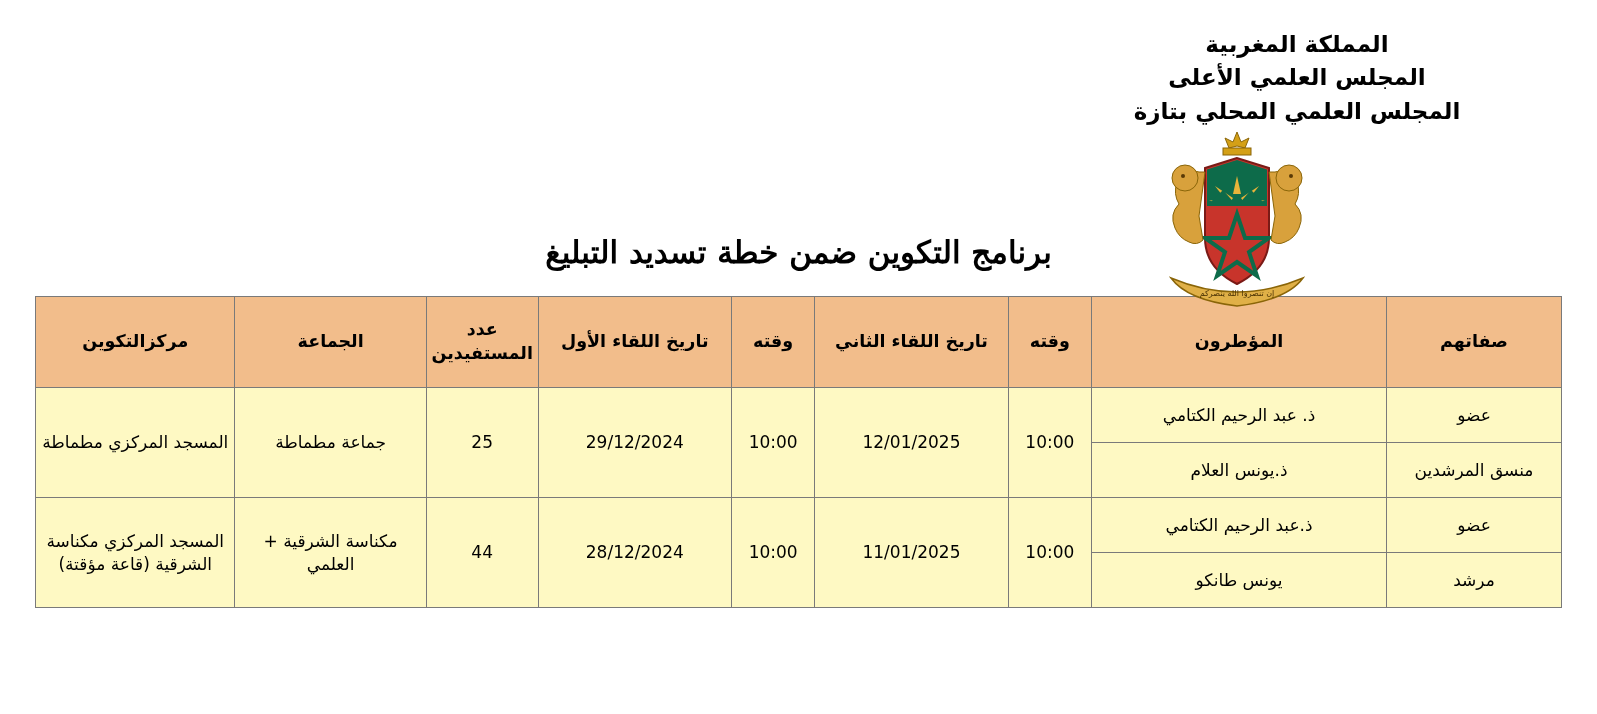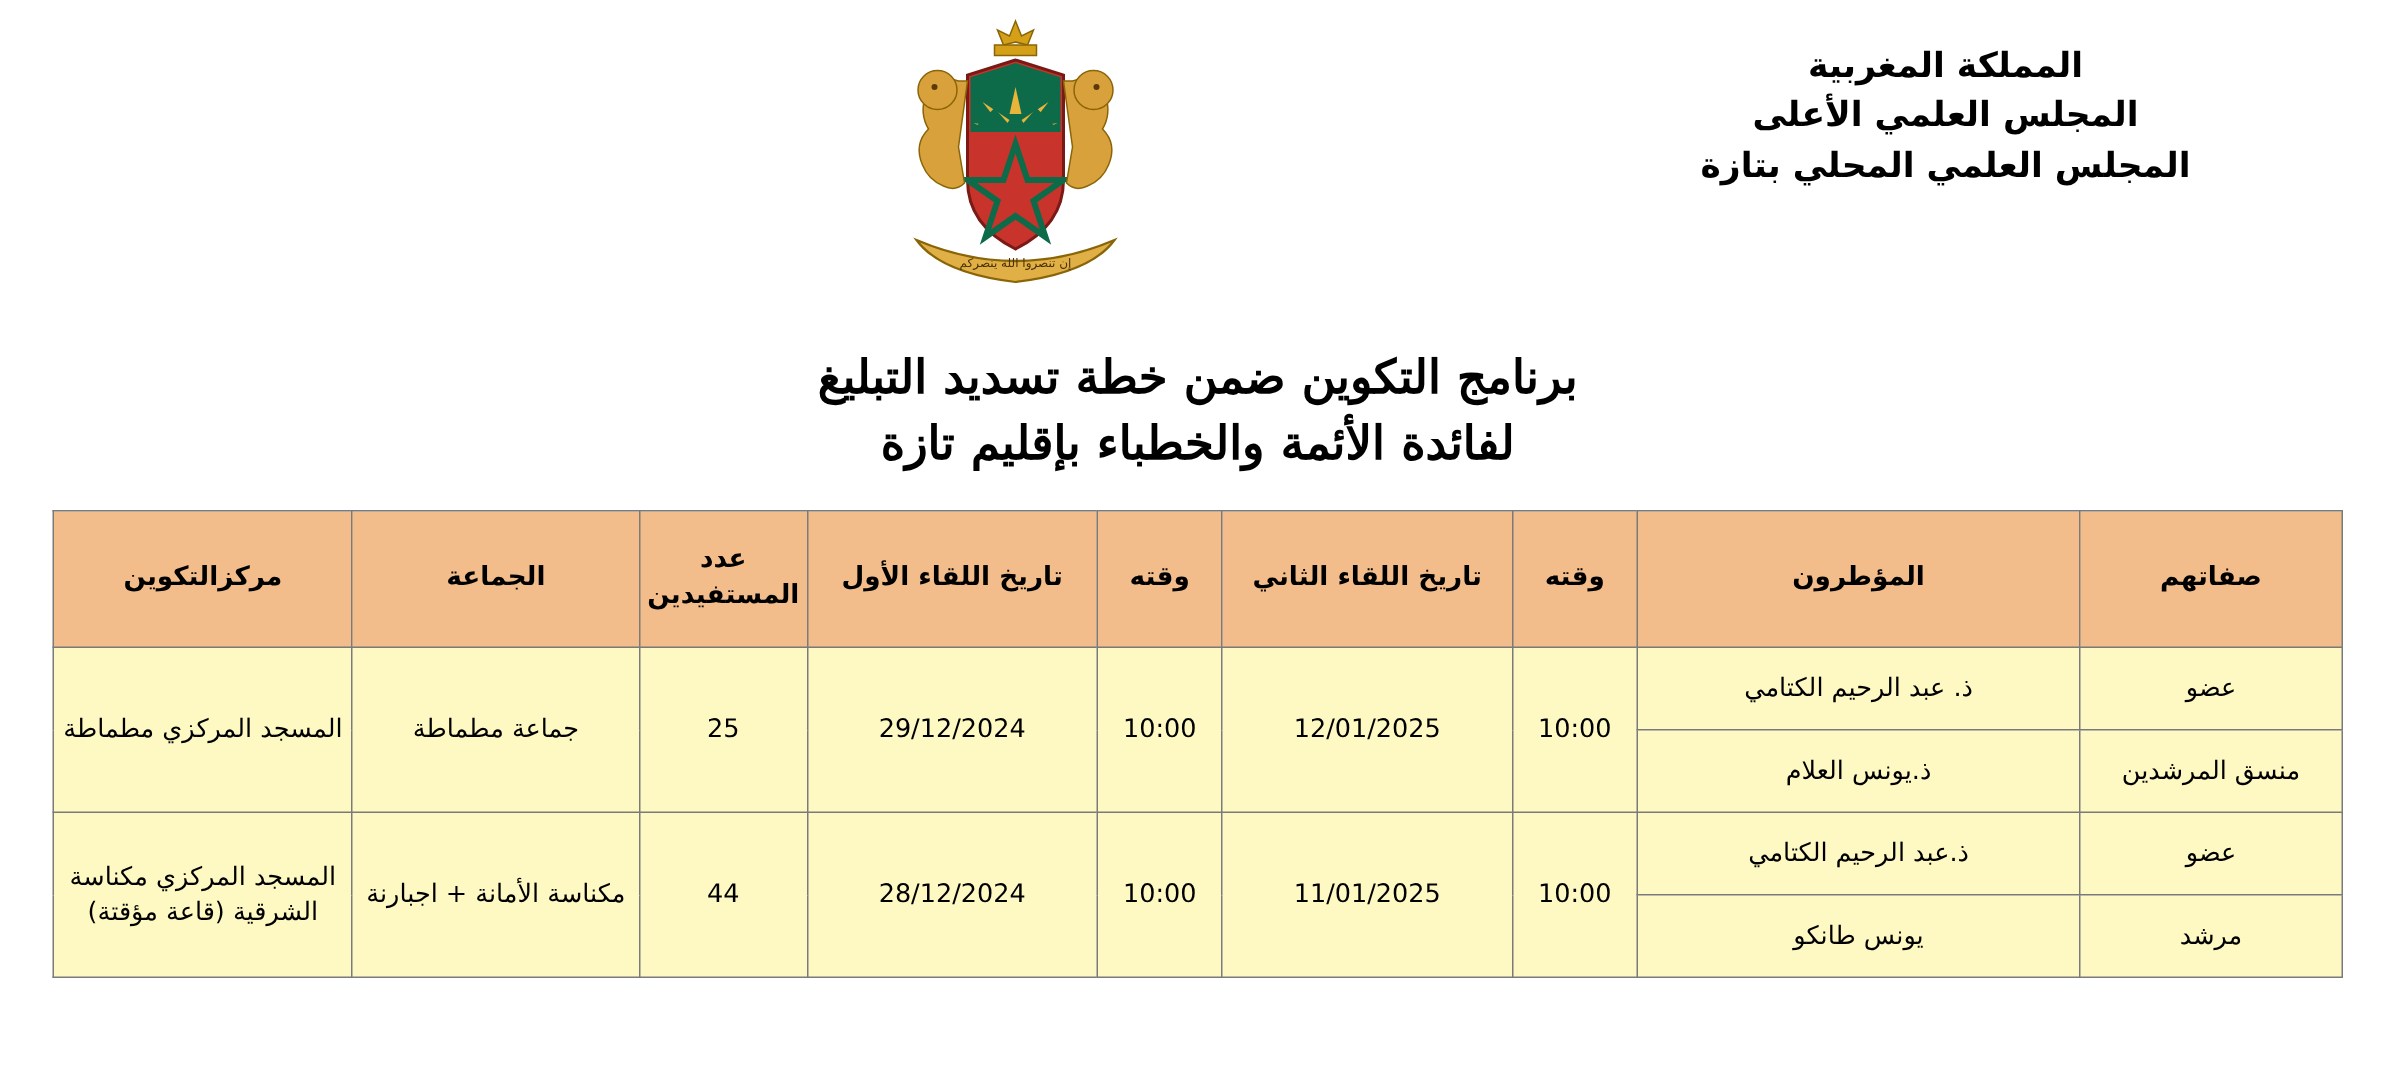--- a/index.html
+++ b/index.html
@@ -18,21 +18,21 @@
   }
   .page {
     width: 1597px;
     height: 714px;
     position: relative;
   }
 
   
   .header {
     display: flex;
-    flex-direction: row;
+    flex-direction: column;
     align-items: flex-start;
     justify-content: flex-start;
     padding: 10px 0 0 0;
     height: 210px;
     box-sizing: border-box;
   }
   .header-text {
     width: 560px;
     text-align: center;
     padding-top: 18px;
@@ -165,21 +165,20 @@
 
         <path d="M34 150 Q100 178 166 150 Q150 172 100 178 Q50 172 34 150 Z" fill="#e0b047" stroke="#8a6508" stroke-width="1.5"></path>
         <text x="100" y="168" font-size="8" text-anchor="middle" fill="#4a3205" font-family="DejaVu Sans, sans-serif">إن تنصروا الله ينصركم</text>
       </svg>
     </div>
 
   </div>
 
   <div class="title-block">
     <div class="title-line">برنامج التكوين ضمن خطة تسديد التبليغ</div>
-    <div class="title-line">لفائدة الأئمة والخطباء بإقليم تازة</div>
   </div>
 
   <div class="table-wrap">
     <table class="schedule">
       <colgroup>
         <col class="col-sifa">
         <col class="col-moutir">
         <col class="col-time">
         <col class="col-date">
         <col class="col-time">
@@ -220,21 +219,21 @@
         </tr>
 
         <tr>
           <td>عضو</td>
           <td>ذ.عبد الرحيم الكتامي</td>
           <td rowspan="2">10:00</td>
           <td rowspan="2">11/01/2025</td>
           <td rowspan="2">10:00</td>
           <td rowspan="2">28/12/2024</td>
           <td rowspan="2">44</td>
-          <td rowspan="2">مكناسة الأمانة + اجبارنة</td>
+          <td rowspan="2">مكناسة الشرقية + العلمي</td>
           <td rowspan="2">المسجد المركزي مكناسة الشرقية (قاعة مؤقتة)</td>
         </tr>
         <tr>
           <td>مرشد</td>
           <td>يونس طانكو</td>
         </tr>
       </tbody>
     </table>
   </div>
 

